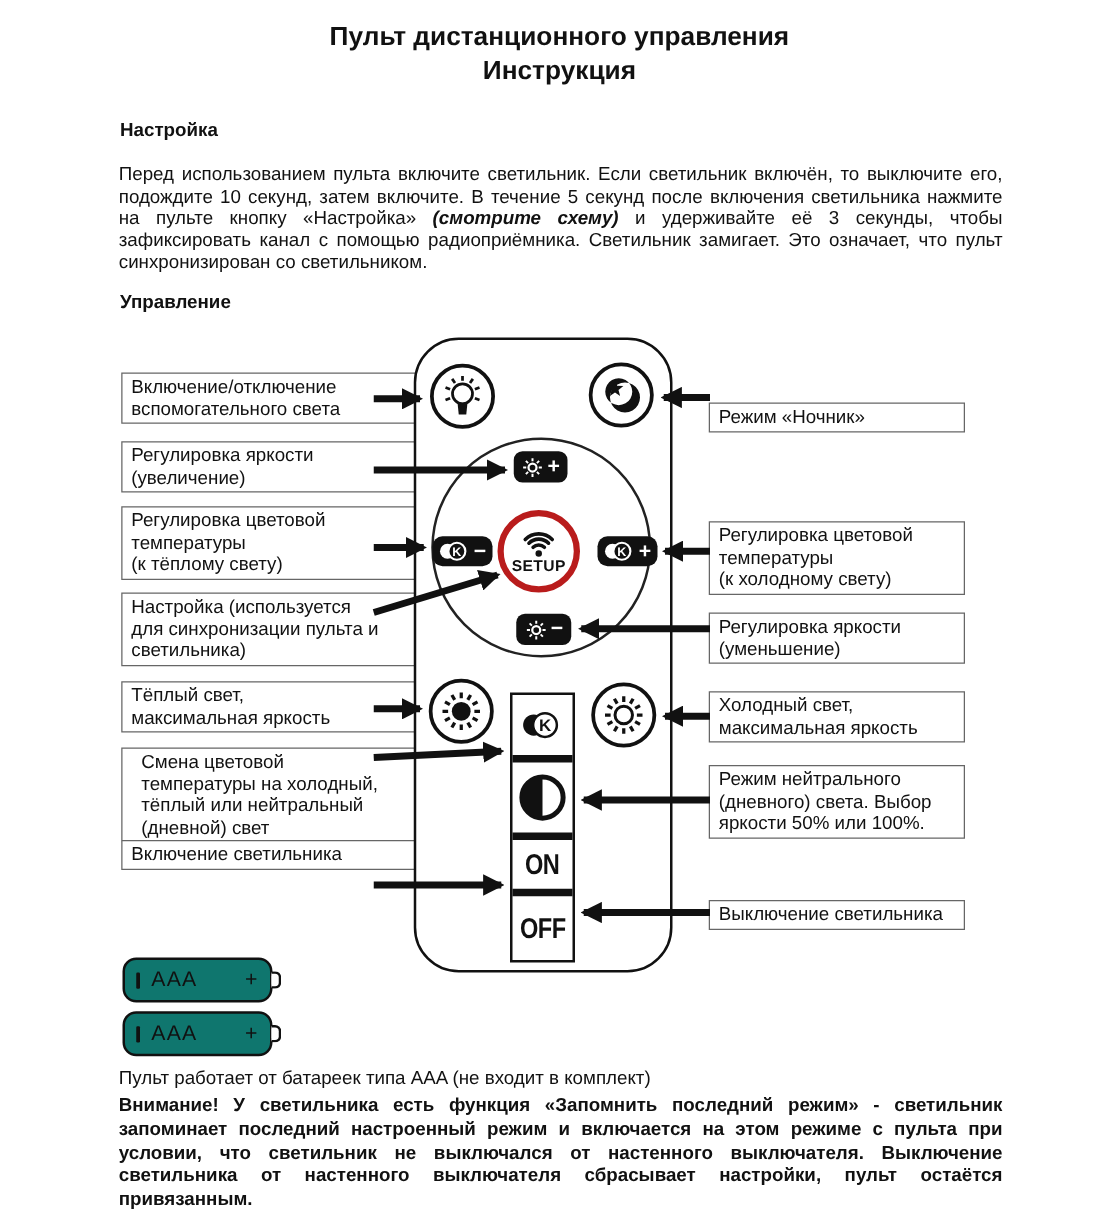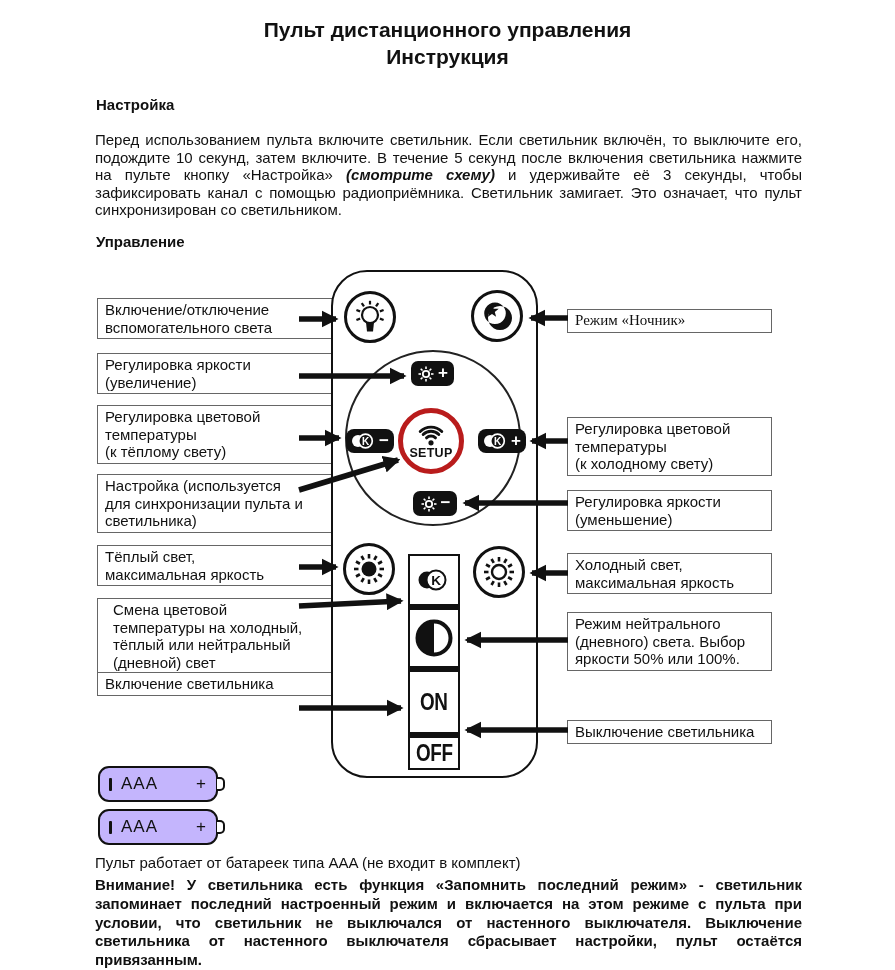--- a/index.html
+++ b/index.html
@@ -34,21 +34,21 @@
   .setup-txt{font-weight:bold;font-size:12.5px;letter-spacing:.3px;margin-top:-1px;}
 
   .strip{left:408px;top:554px;width:52px;height:216px;box-sizing:border-box;border:2px solid #111;
          background:#fff;display:flex;flex-direction:column;}
   .strip .cell{display:flex;align-items:center;justify-content:center;}
   .strip .sep{height:6px;background:#111;flex:0 0 auto;}
   .onoff{font-weight:bold;font-size:23px;transform:scaleX(.82);letter-spacing:-.5px;}
 
   
   .battery{position:absolute;left:98px;width:120px;height:36px;box-sizing:border-box;border:2.5px solid #111;
-           border-radius:11px;background:#c4b5fd;display:flex;align-items:center;}
+           border-radius:11px;background:#0f766e;display:flex;align-items:center;}
   .batt-tick{width:3px;height:13px;background:#111;border-radius:1px;margin-left:9px;}
   .batt-label{font-size:17px;margin-left:9px;letter-spacing:1px;}
   .batt-plus{font-size:17px;margin-left:auto;margin-right:10px;font-weight:normal;}
   .batt-nub{position:absolute;right:-9px;top:9px;width:8px;height:14px;box-sizing:border-box;
             border:2.5px solid #111;border-left:none;border-radius:0 5px 5px 0;background:#fff;}
 
   svg{display:block;}
 </style>
 </head>
 <body>
@@ -76,21 +76,21 @@
 для синхронизации пульта и
 светильника)</div>
   <div class="callout co-l" style="top:545px;">Тёплый свет,
 максимальная яркость</div>
   <div class="callout co-l" style="top:598px;padding-left:15px;">Смена цветовой
 температуры на холодный,
 тёплый или нейтральный
 (дневной) свет</div>
   <div class="callout co-l" style="top:672px;">Включение светильника</div>
 
-  <div class="callout co-r" style="top:309px;font-family:Liberation Serif, serif;">Режим «Ночник»</div>
+  <div class="callout co-r" style="top:322px;">Режим «Ночник»</div>
   <div class="callout co-r" style="top:417px;">Регулировка цветовой
 температуры
 (к холодному свету)</div>
   <div class="callout co-r" style="top:490px;">Регулировка яркости
 (уменьшение)</div>
   <div class="callout co-r" style="top:553px;">Холодный свет,
 максимальная яркость</div>
   <div class="callout co-r" style="top:612px;">Режим нейтрального
 (дневного) света. Выбор
 яркости 50% или 100%.</div>
@@ -254,21 +254,21 @@
     <div class="sep"></div>
     <div class="cell" style="height:56px;">
       <span>
         <svg width="44" height="44" viewBox="0 0 44 44">
           <circle cx="22" cy="22" r="16.5" fill="#fff" stroke="#111" stroke-width="4"></circle>
           <path d="M22,5.5 A16.5,16.5 0 0 0 22,38.5 Z" fill="#111"></path>
         </svg>
       </span>
     </div>
     <div class="sep"></div>
-    <div class="cell" style="height:60px;">
+    <div class="cell" style="height:39px;">
       <span class="onoff">ON</span>
     </div>
     <div class="sep"></div>
     <div class="cell" style="flex:1;">
       <span class="onoff">OFF</span>
     </div>
   </div>
 
   <svg class="abs" style="left:0;top:0;pointer-events:none;" width="895" height="970" viewBox="0 0 895 970">
     <defs>

